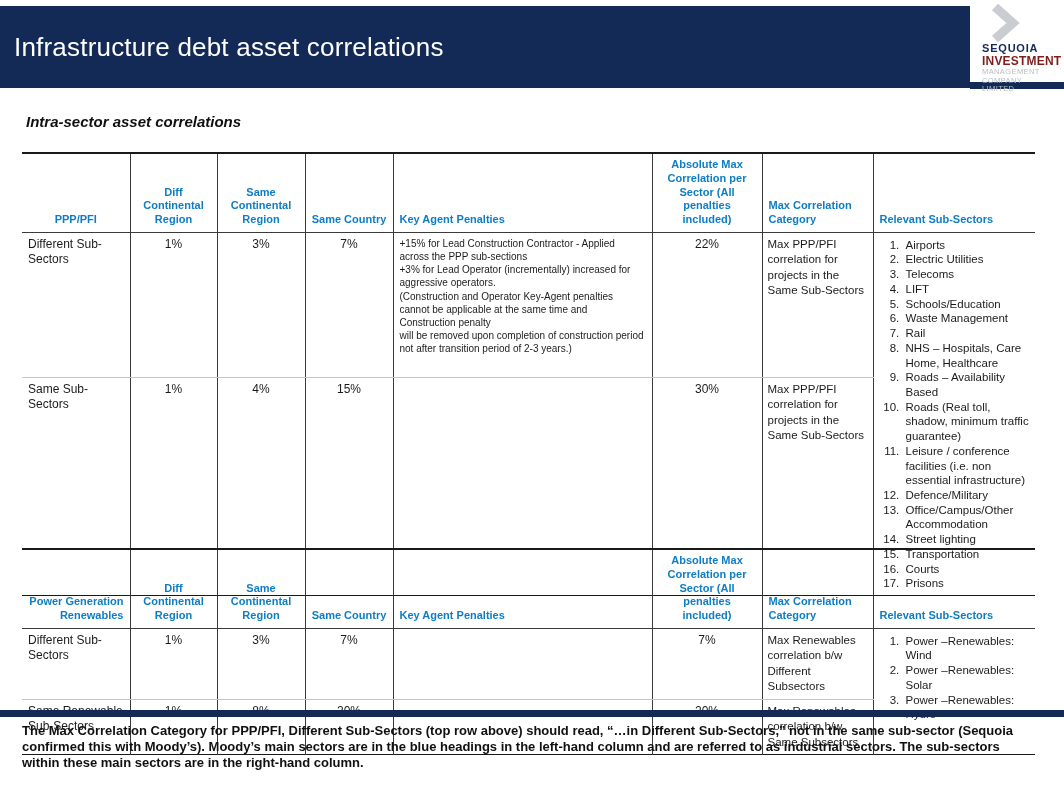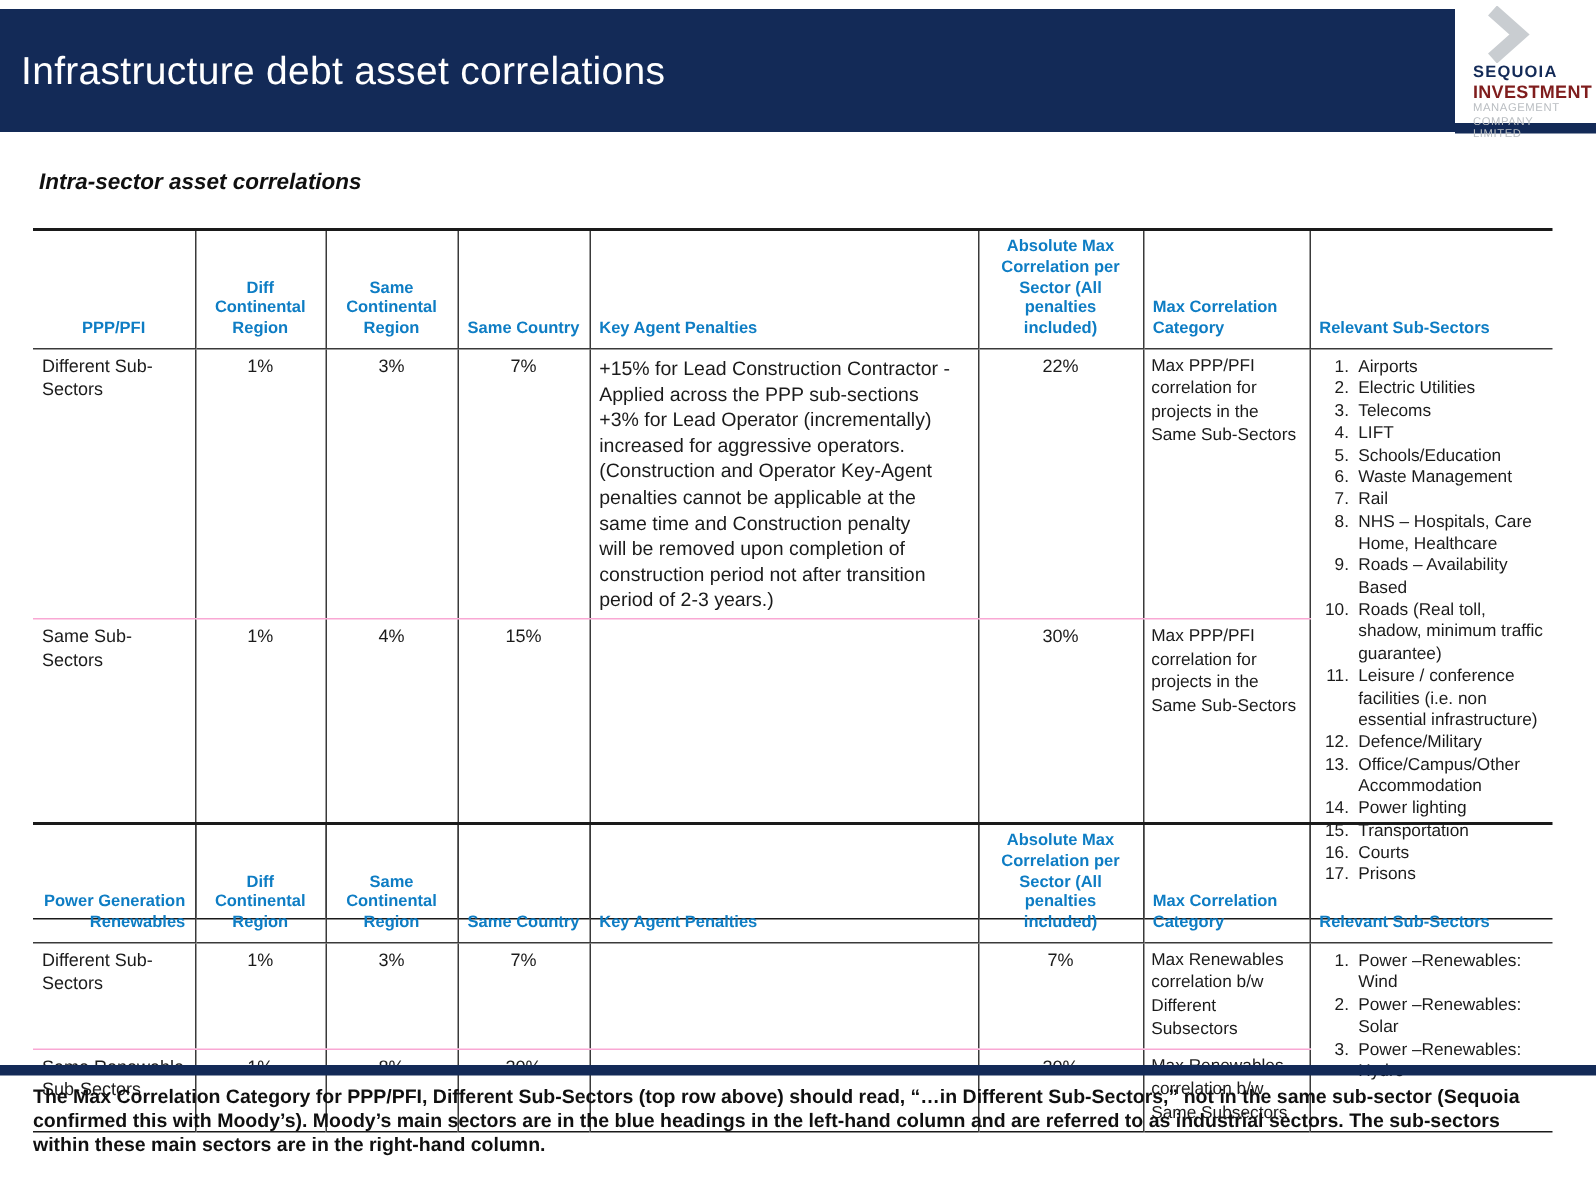--- a/index.html
+++ b/index.html
@@ -49,21 +49,21 @@
     border-bottom:1px solid #3a3a3a;
     vertical-align:bottom;
     color:#0e7dc4; font-size:11px; font-weight:700; line-height:1.25;
     padding-bottom:5px;
     margin-top:48px;
   }
   .corr tbody tr.r1 td:not(.merged) { border-bottom:1px solid #f9a8d4; }
   .corr .c { text-align:center; }
   .corr .lbl { font-size:12px; line-height:1.3; }
   .corr .pct { font-size:12px; }
-  .corr .pen { font-size:13px; line-height:1.32; white-space:pre-line;margin-top:25px; }
+  .corr .pen { font-size:10px; line-height:1.32; white-space:pre-line;margin-top:25px; }
   .corr .cat { font-size:11.5px; line-height:1.35; padding-left:5px; }
   .corr ol { margin:1px 0 0 0; padding-left:23px; font-size:11.5px; line-height:1.28; }
   .corr ol li { padding-left:3px; }
   
   .footer-bar { position:absolute; left:0; top:710px; width:1064px; height:7px; background:#132a57; }
   .footnote {
     position:absolute; left:22px; top:723px; width:1012px;
     font-size:13px; font-weight:700; color:#101010; line-height:1.22;
   }
 </style>
@@ -134,21 +134,21 @@
           <li>LIFT</li>
           <li>Schools/Education</li>
           <li>Waste Management</li>
           <li>Rail</li>
           <li>NHS – Hospitals, Care Home, Healthcare</li>
           <li>Roads – Availability Based</li>
           <li>Roads (Real toll, shadow, minimum traffic guarantee)</li>
           <li>Leisure / conference facilities (i.e. non essential infrastructure)</li>
           <li>Defence/Military</li>
           <li>Office/Campus/Other Accommodation</li>
-          <li>Power lighting</li>
+          <li>Street lighting</li>
           <li>Transportation</li>
           <li>Courts</li>
           <li>Prisons</li>
         </ol>
       </td>
     </tr>
     <tr style="height:200px">
       <td class="lbl">Same Sub-Sectors</td>
       <td class="pct c">1%</td>
       <td class="pct c">4%</td>

